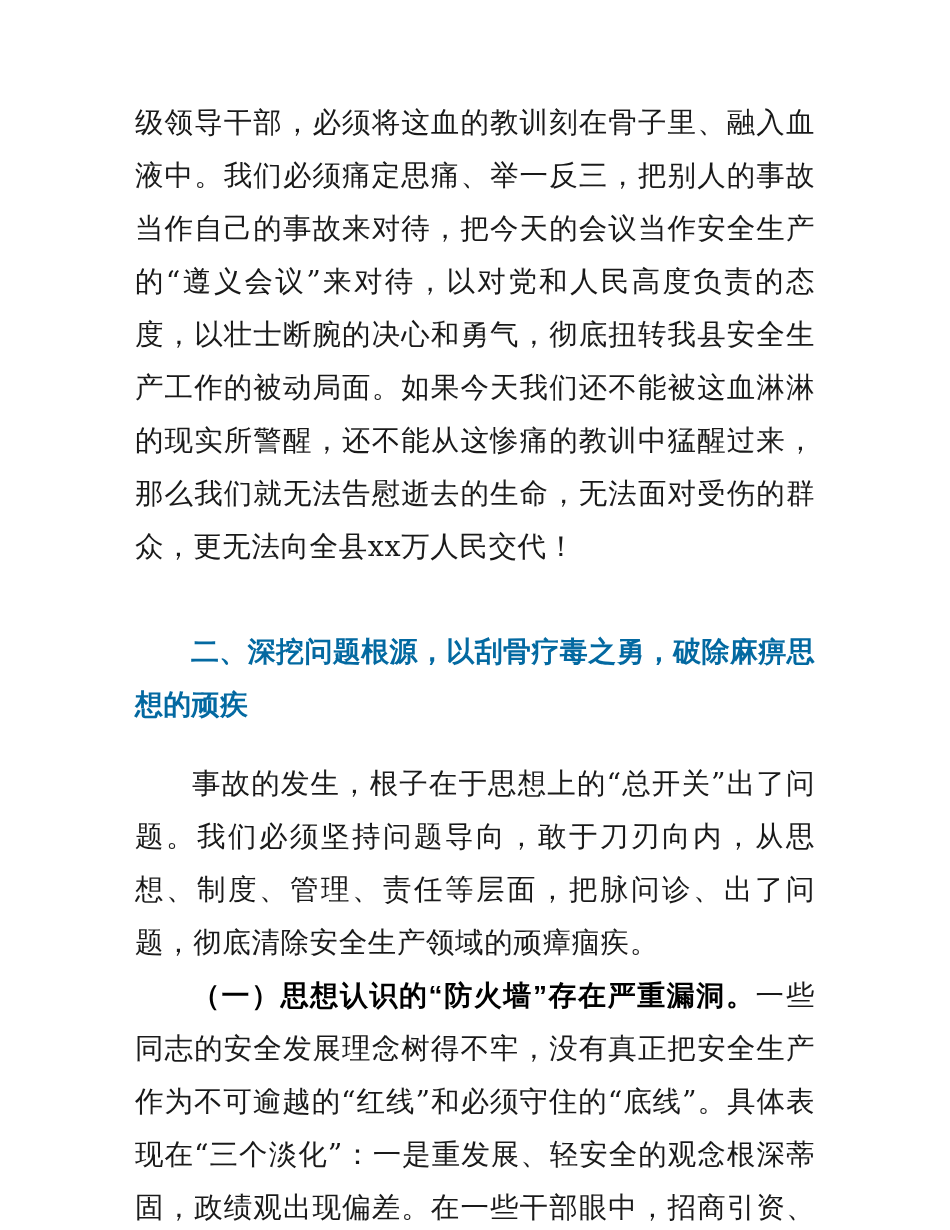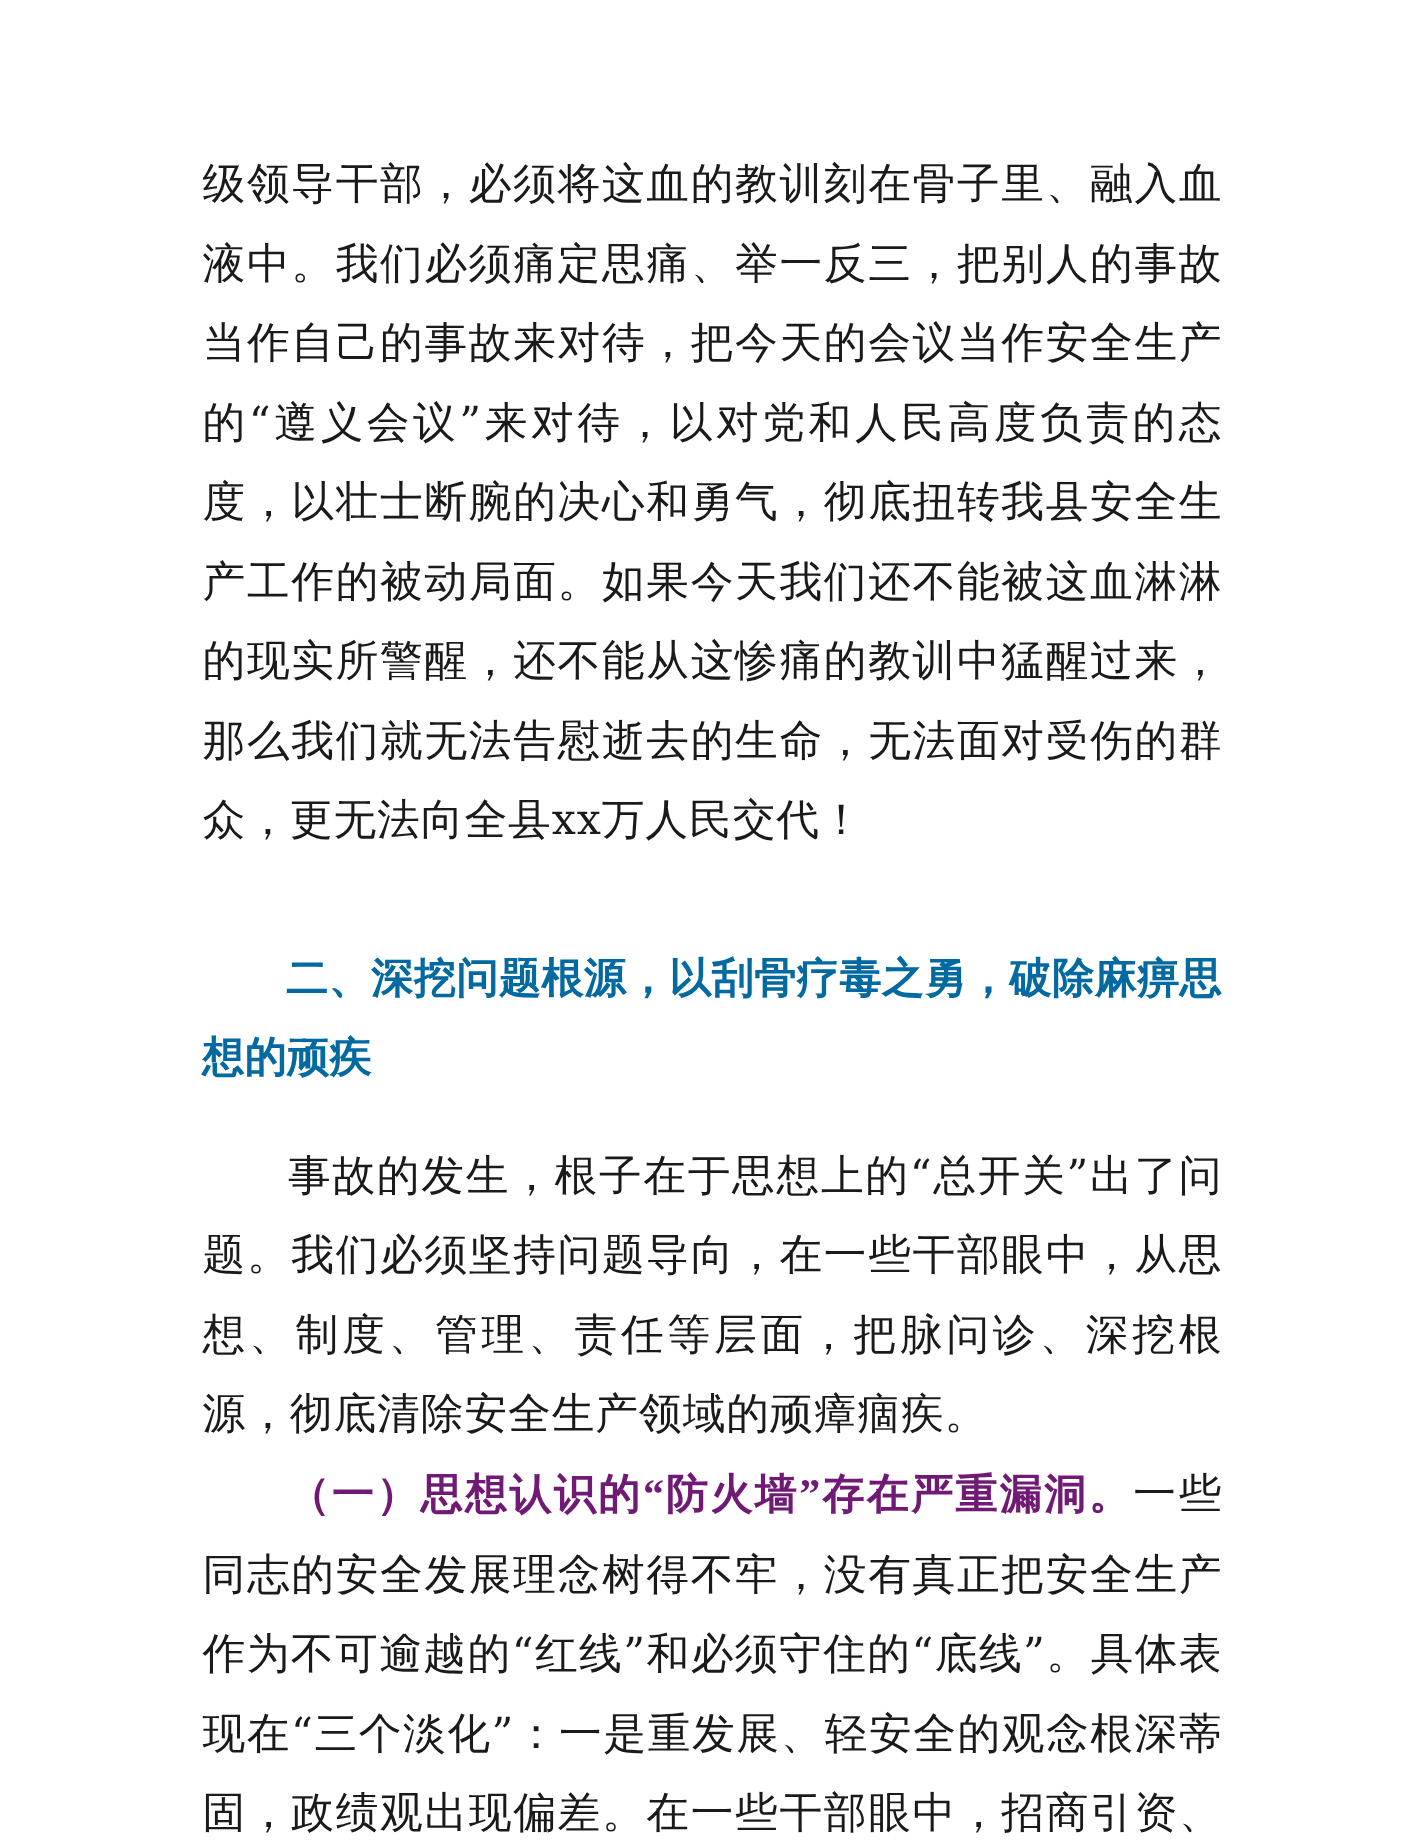--- a/index.html
+++ b/index.html
@@ -60,38 +60,38 @@
     font-weight: bold;
     text-align: justify;
     text-justify: inter-character;
     text-align-last: left;
     text-indent: 2em;
     margin: 0;
     letter-spacing: 0.3px;
   }
 
   .lead {
-    font-family: Liberation Serif, serif;
+    font-family: Liberation Sans, sans-serif;
     font-weight: bold;
     font-size: 28px;
-    color: #701a75;
+    color: #000000;
     letter-spacing: 0.3px;
   }
 
   .gap-before { margin-top: 52px; }
   .gap-small  { margin-top: 26px; }
 </style>
 </head>
 <body>
 
 <div class="page">
   <div class="content">
 
     <p class="para">级领导干部，必须将这血的教训刻在骨子里、融入血液中。我们必须痛定思痛、举一反三，把别人的事故当作自己的事故来对待，把今天的会议当作安全生产的“遵义会议”来对待，以对党和人民高度负责的态度，以壮士断腕的决心和勇气，彻底扭转我县安全生产工作的被动局面。如果今天我们还不能被这血淋淋的现实所警醒，还不能从这惨痛的教训中猛醒过来，那么我们就无法告慰逝去的生命，无法面对受伤的群众，更无法向全县xx万人民交代！</p>
 
     <p class="heading gap-before">二、深挖问题根源，以刮骨疗毒之勇，破除麻痹思想的顽疾</p>
 
-    <p class="para indent gap-small">事故的发生，根子在于思想上的“总开关”出了问题。我们必须坚持问题导向，在一些干部眼中，从思想、制度、管理、责任等层面，把脉问诊、深挖根源，彻底清除安全生产领域的顽瘴痼疾。</p>
+    <p class="para indent gap-small">事故的发生，根子在于思想上的“总开关”出了问题。我们必须坚持问题导向，敢于刀刃向内，从思想、制度、管理、责任等层面，把脉问诊、出了问题，彻底清除安全生产领域的顽瘴痼疾。</p>
 
     <p class="para indent gap-small"><span class="lead">（一）思想认识的“防火墙”存在严重漏洞。</span><span>一些同志的安全发展理念树得不牢，没有真正把安全生产作为不可逾越的“红线”和必须守住的“底线”。具体表现在“三个淡化”：一是重发展、轻安全的观念根深蒂固，政绩观出现偏差。在一些干部眼中，招商引资、项目建设、税收增长是看得见的“硬</span></p>
 
   </div>
 </div>
 
 </body></html>

